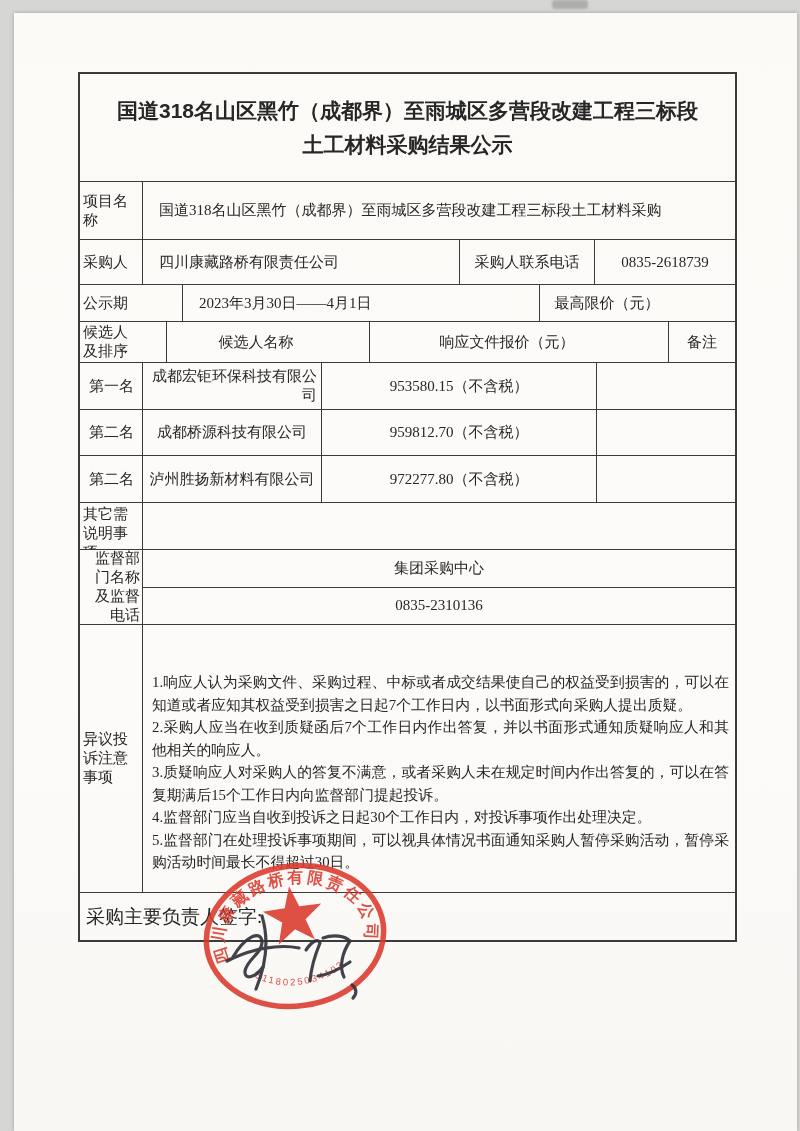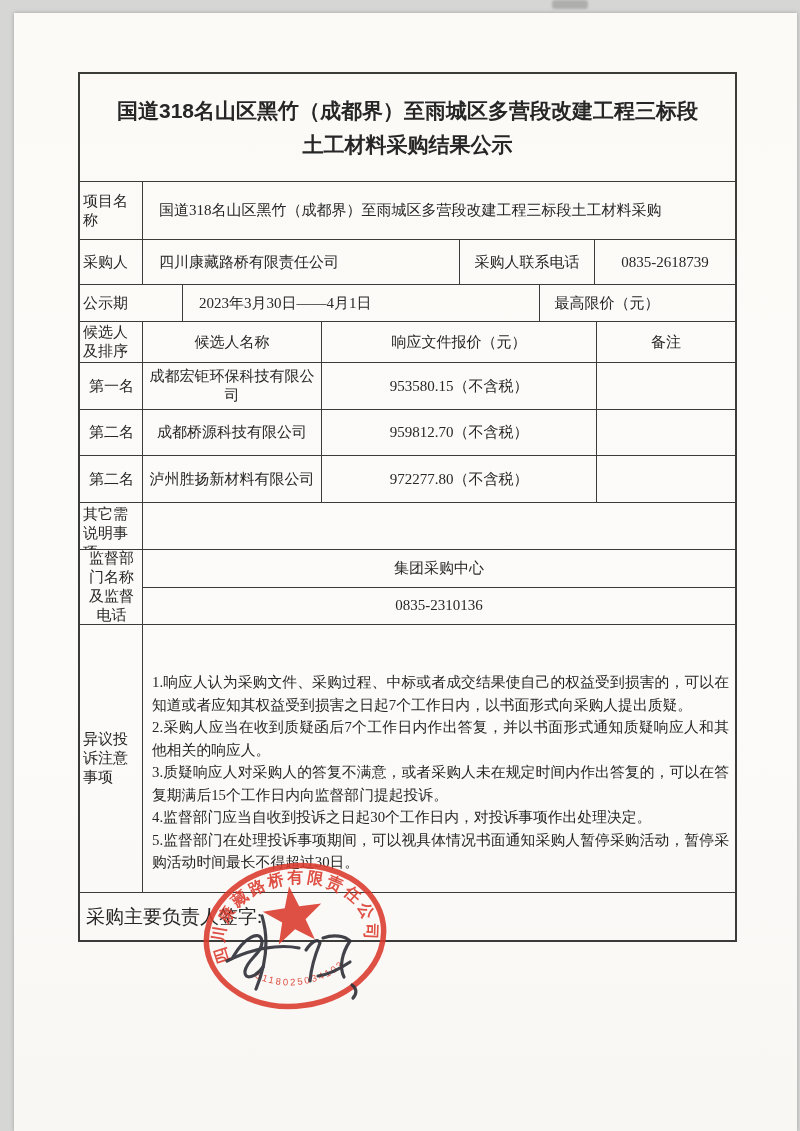--- a/index.html
+++ b/index.html
@@ -29,31 +29,31 @@
   .row:first-child { border-top:none; }
   .cell {
     border-left:1.5px solid #3b3b39;
     display:flex; align-items:center;
     font-size:15px; line-height:19px;
     padding:2px 4px;
     overflow:hidden;
   }
   .cell:first-child { border-left:none; }
   .lbl { width:62px; flex:0 0 62px; padding:2px 2px 2px 3px; }
-  .ctr { justify-content:center; text-align:center; }
+  .ctr { justify-content:center; text-align:right; }
   .grow { flex:1 1 auto; }
   .title-row { height:107px; }
   .title-cell {
     flex:1; display:flex; align-items:center; justify-content:center;
     font-size:21px; font-weight:bold; line-height:34px;
     text-align:center; padding:0 28px;
     font-family:"Liberation Sans","DejaVu Sans",sans-serif;
   }
   .h58 { height:58px; } .h45 { height:45px; } .h46 { height:46px; }
-  .h37 { height:37px;gap:40px; } .h41 { height:41px; } .h47 { height:47px; }
+  .h37 { height:37px;gap:40px; } .h41 { height:41px;gap:24px; } .h47 { height:47px; }
   .h48 { height:48px; } .h75 { height:75px; } .h268 { height:268px; }
   .w317 { flex:0 0 317px; } .w135 { flex:0 0 135px; }
   .w179 { flex:0 0 179px; } .w275 { flex:0 0 275px; }
   .pl8 { padding-left:16px; }
   .top-align { align-items:flex-start; }
   .sup-col { flex:1 1 auto; display:flex; flex-direction:column; border-left:1.5px solid #3b3b39; }
   .sup-cell { flex:1; display:flex; align-items:center; justify-content:center; font-size:15px; }
   .sup-cell + .sup-cell { border-top:1.5px solid #3b3b39; }
   .objection-cell {
     flex:1 1 auto; display:block;

